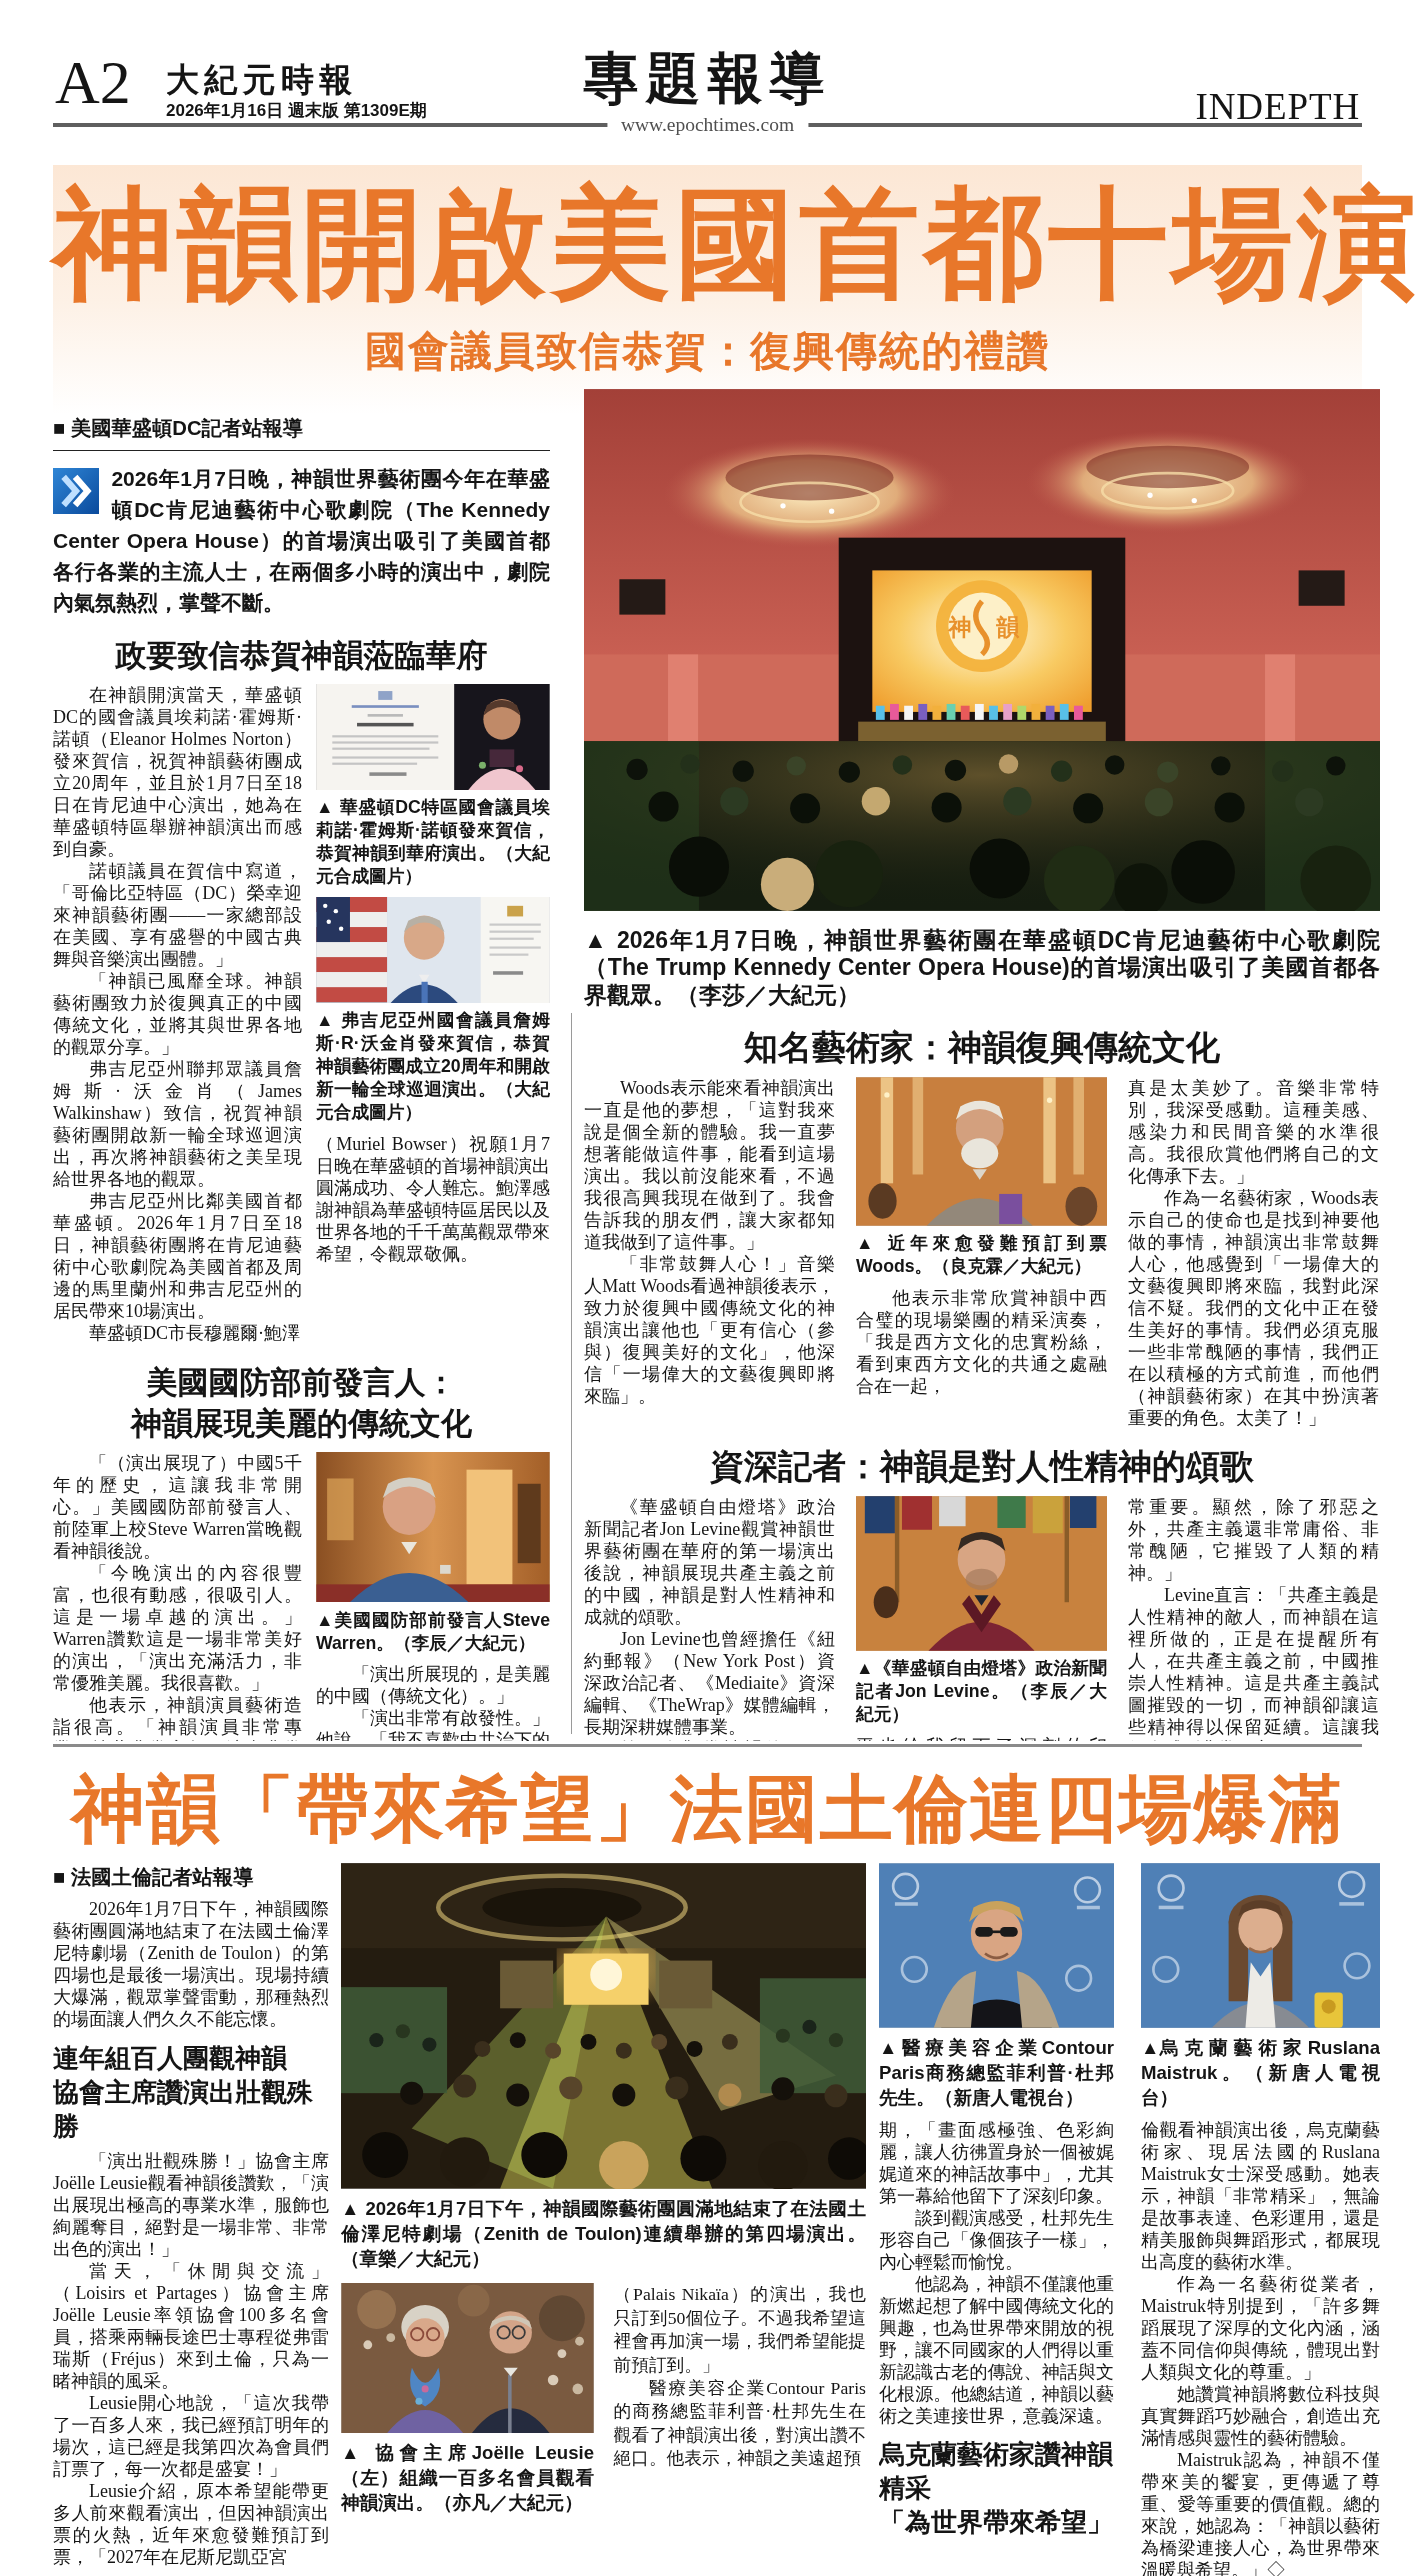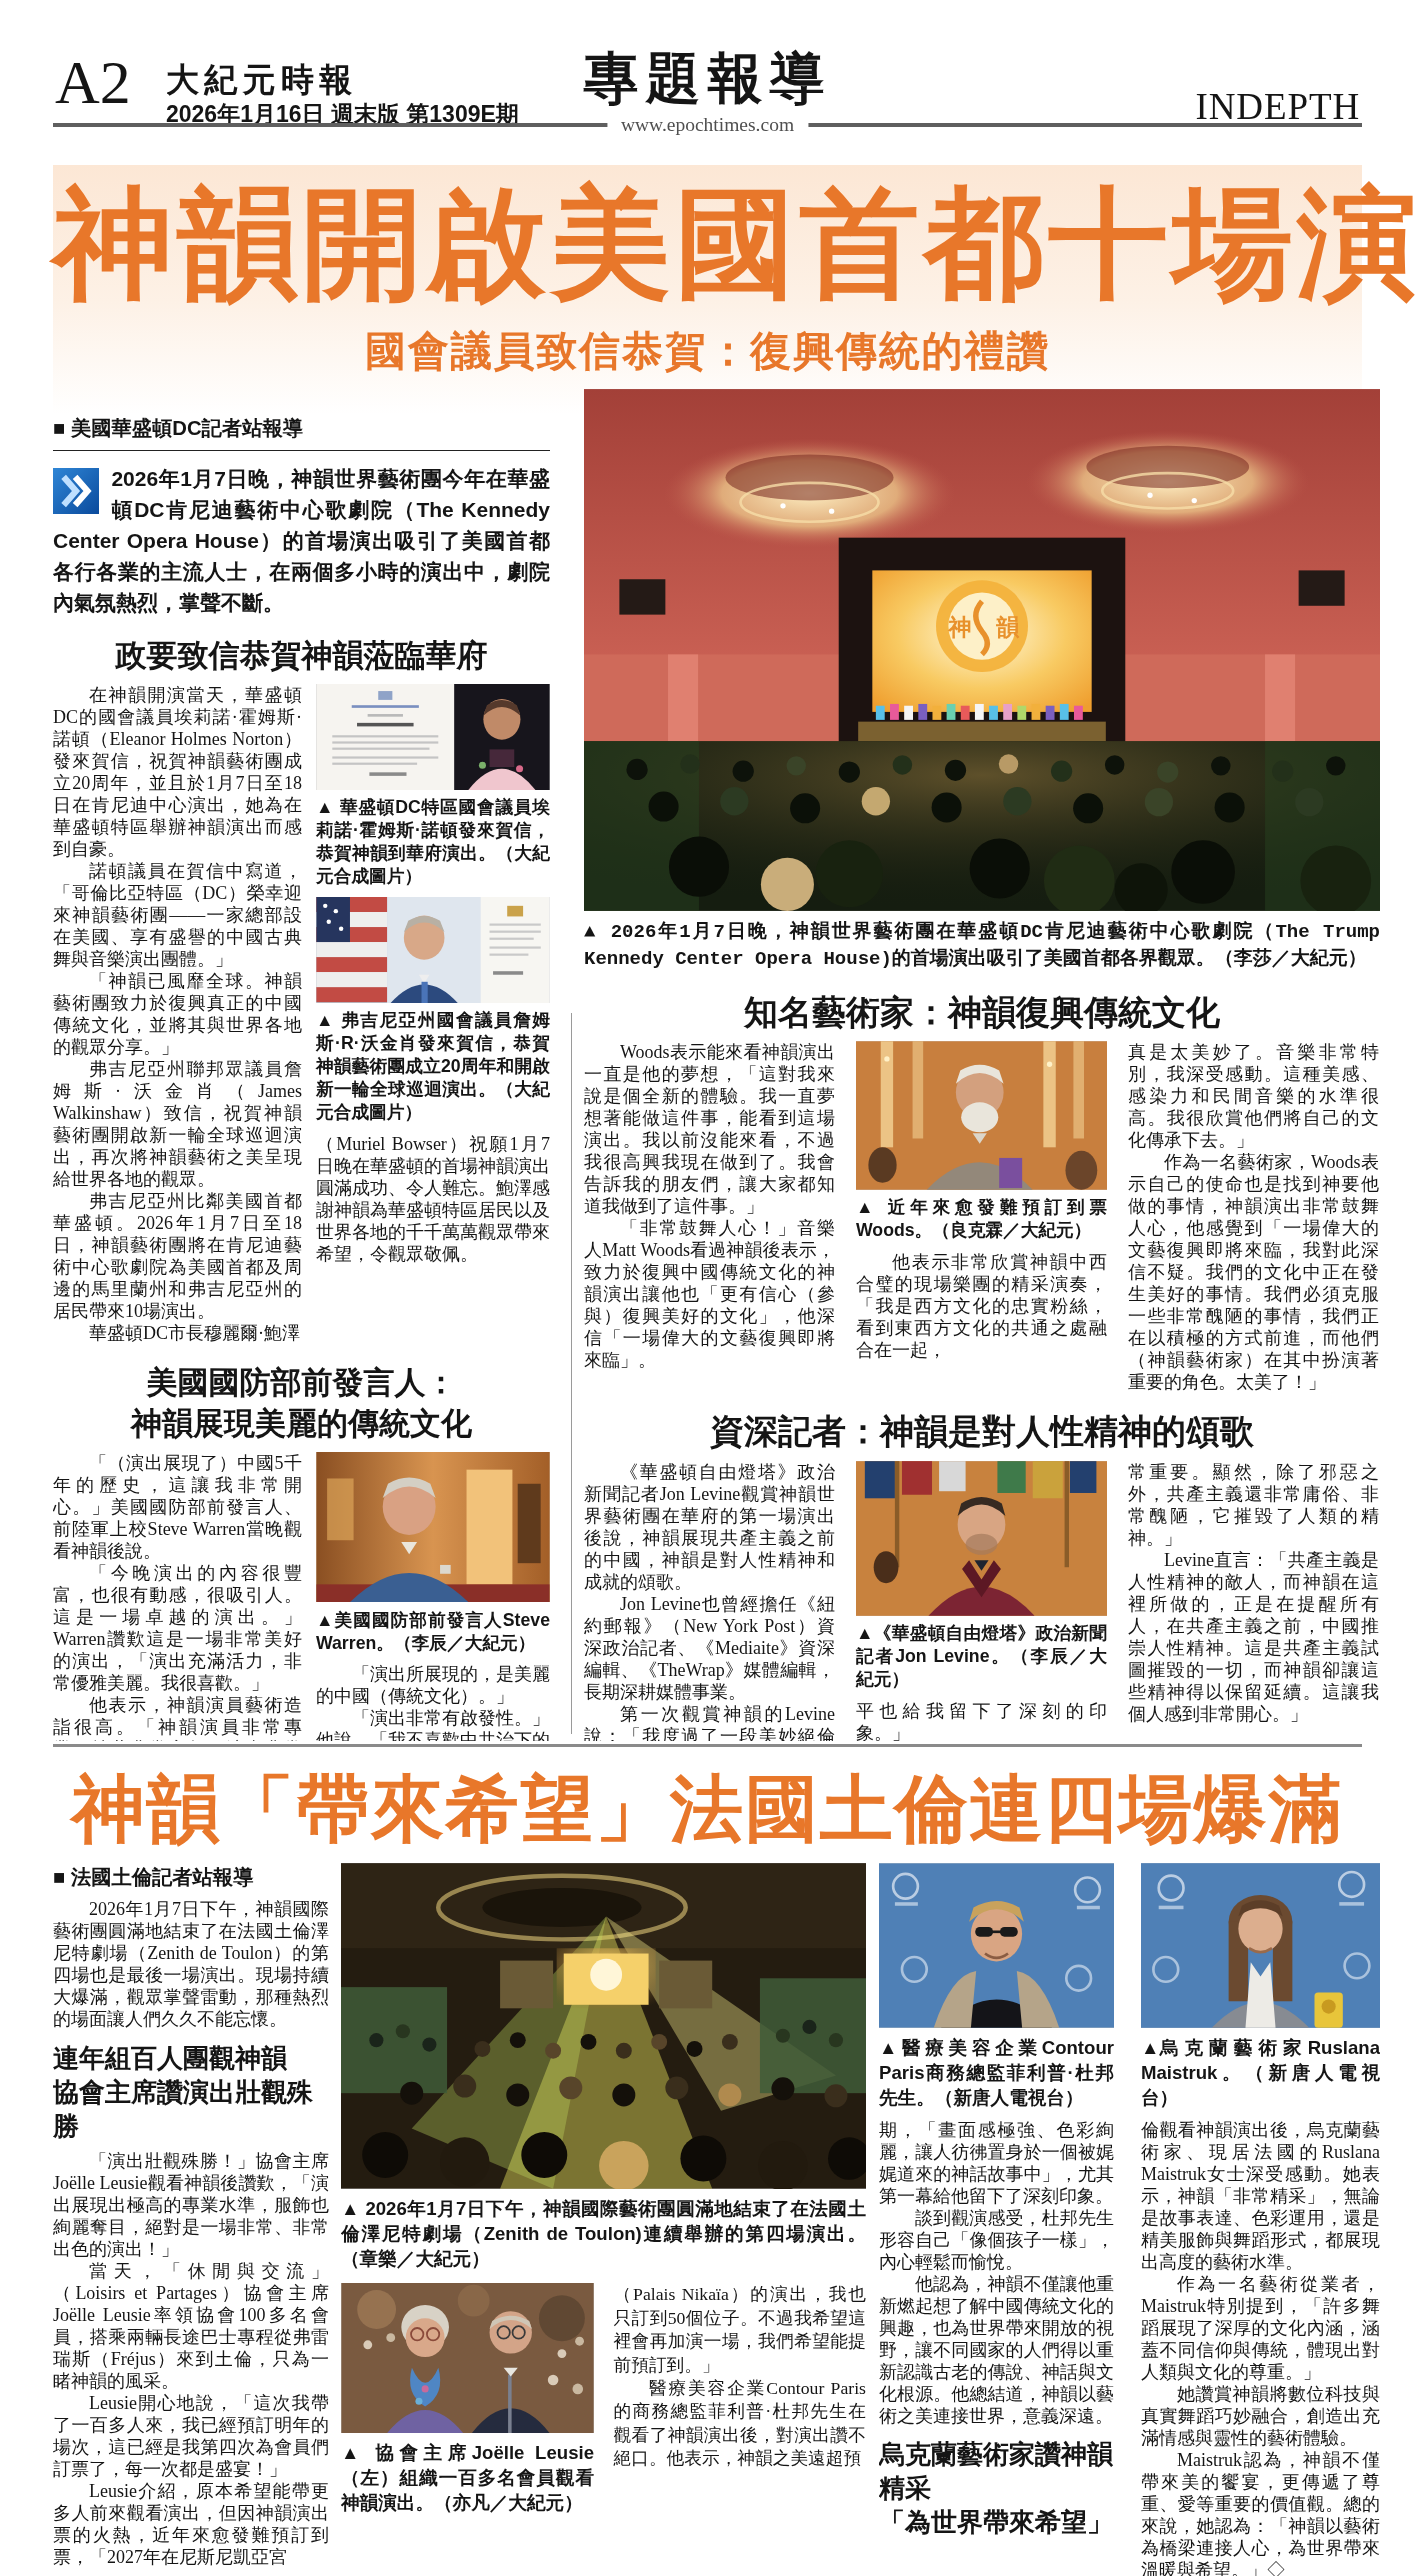--- a/index.html
+++ b/index.html
@@ -2,21 +2,21 @@
 <html style="font-size:14px"><head>
 <meta charset="utf-8">
 <style>
   html,body { margin:0; padding:0; background:#d9d9d9; }
   .page { position:relative; width:1415px; height:2576px; background:#ffffff;
           font-family:"Liberation Serif", serif; color:#151515; overflow:hidden; margin:0 auto; }
 
   
   .mh-a2 { position:absolute; left:55px; top:51px; font-size:62px; line-height:62px; font-family:"Liberation Serif",serif; }
   .mh-brand { position:absolute; left:166px; top:58px; font-size:33px; font-weight:900; letter-spacing:5.3px; font-family:"Liberation Serif",serif; }
-  .mh-date { position:absolute; left:166px; top:99px; font-size:23px; font-weight:bold; font-family:"Liberation Sans",sans-serif; }
+  .mh-date { position:absolute; left:166px; top:99px; font-size:17px; font-weight:bold; font-family:"Liberation Sans",sans-serif; }
   .mh-center { position:absolute; left:50%; transform:translateX(-50%); top:42px; font-size:55px; font-weight:900; letter-spacing:7px; font-family:"Liberation Serif",serif; }
   .mh-indepth { position:absolute; right:55px; top:85px; font-size:37px; font-family:"Liberation Serif",serif; letter-spacing:0.9px; }
   .mh-rule { position:absolute; left:53px; right:53px; top:123px; height:3.5px; background:#5f5f5f; }
   .mh-url { position:absolute; left:50%; top:125px; transform:translate(-50%,-50%); background:#fff; padding:0 14px; font-size:19.5px; color:#4f4f4f; font-family:"Liberation Serif",serif; }
 
   
   .hero { position:absolute; left:53px; right:53px; top:165px; height:249px; text-align:center;
           background:linear-gradient(180deg,#fce7d5 0%,#fdf1e6 55%,#ffffff 100%); }
   .hero-h1 { margin:0; padding-top:12.4px; font-size:120px; line-height:133px; font-weight:bold; color:#e8772a;
              font-family:"Liberation Sans",sans-serif; letter-spacing:4.4px; white-space:nowrap; }
@@ -37,21 +37,21 @@
   .ph svg { display:block; }
 
   
   .upper-left { position:absolute; left:53px; top:414px; width:497px; height:1327px; overflow:hidden; }
   .lede { font-family:"Liberation Sans",sans-serif; font-weight:bold; font-size:21px; line-height:31px; text-align:justify; }
   .lede-icon { float:left; width:46px; height:46px; margin:4.4px 12.4px 3.5px 0; background:linear-gradient(135deg,#2f86d6,#0a4a9c); }
   .colA { width:249px; } .colB { width:234px; }
 
   
   .upper-right { position:absolute; left:584px; top:389px; width:796px; height:1352px; overflow:hidden; }
-  .main-cap { font-family:Liberation Mono, monospace; font-weight:bold; font-size:19px; line-height:27.4px; text-align:justify; margin-top:8px; }
+  .main-cap { font-family:Liberation Sans, sans-serif; font-weight:bold; font-size:23px; line-height:27.4px; text-align:justify; margin-top:16px; }
   .sec-h2 { font-family:"Liberation Sans",sans-serif; font-weight:bold; text-align:center; font-size:34px; line-height:41px; margin:17.7px 0 8.8px 0; }
   .cols3 { display:flex; gap:21px; }
   .c3 { width:251px; }
   .vline1 { position:absolute; left:571px; top:1013px; width:0.9px; height:721px; background:#9a9a9a; }
 
   .rule-mid { position:absolute; left:53px; right:53px; top:1744px; height:2.7px; background:#8a8a8a; }
 
   
   .hero2 { position:absolute; left:53px; right:53px; top:1766px; margin:0; text-align:center; font-size:73px; line-height:85px;
            font-weight:bold; color:#e8772a; font-family:"Liberation Sans",sans-serif; letter-spacing:1.8px; white-space:nowrap; }

